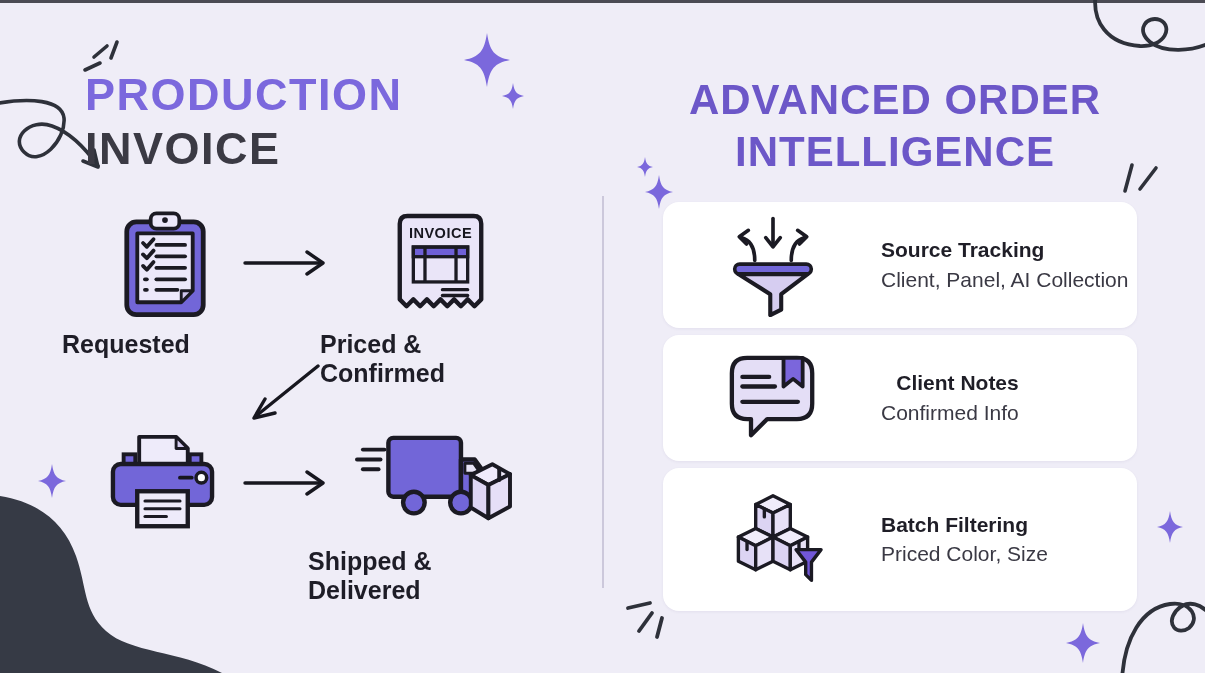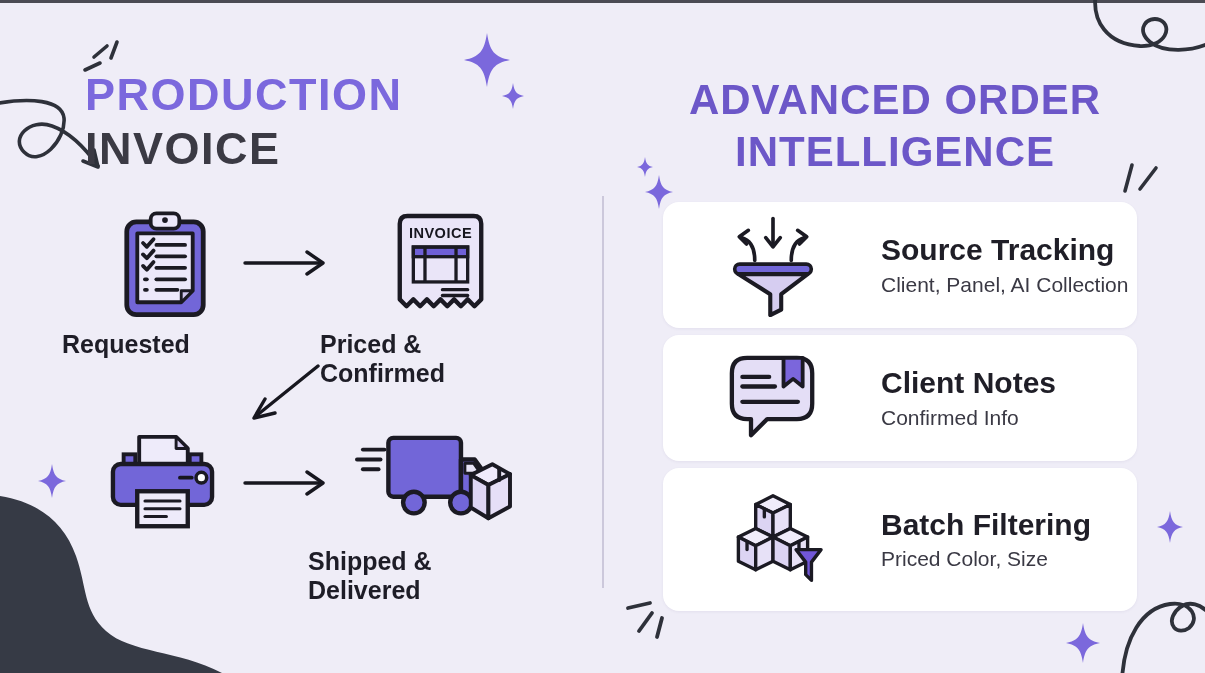--- a/index.html
+++ b/index.html
@@ -22,25 +22,25 @@
   .step-label{position:absolute;text-align:left;font-size:25px;font-weight:bold;color:#1e1d27;}
   .flow-arrow{position:absolute;}
   .divider{position:absolute;left:602px;top:196px;width:2px;height:392px;background:#ccc8db;}
 
   
   .card{
     position:absolute;left:663px;width:474px;background:#ffffff;border-radius:16px;
     display:flex;align-items:center;box-shadow:0 1px 3px rgba(70,60,120,0.07);
   }
   .card1{top:202px;height:126px;}
-  .card2{top:335px;height:126px;}
+  .card2{top:335px;height:126px;text-align:right;}
   .card3{top:468px;height:143px;}
   .card-icon-wrap{width:152px;margin-left:34px;display:flex;justify-content:center;align-items:center;}
   .card-text{margin-left:32px;}
-  .card-title{font-size:30px;font-weight:bold;color:#1f1e27;line-height:1.15;}
+  .card-title{font-size:21px;font-weight:bold;color:#1f1e27;line-height:1.15;}
   .card-sub{font-size:21px;color:#3a3944;margin-top:5px;}
 </style>
 </head>
 <body>
 
 <div class="canvas">
 
   <svg class="decor-layer" width="1205" height="673" viewBox="0 0 1205 673">
 
     <rect x="0" y="0" width="1205" height="3" fill="#2e2e37" opacity="0.85"></rect>

